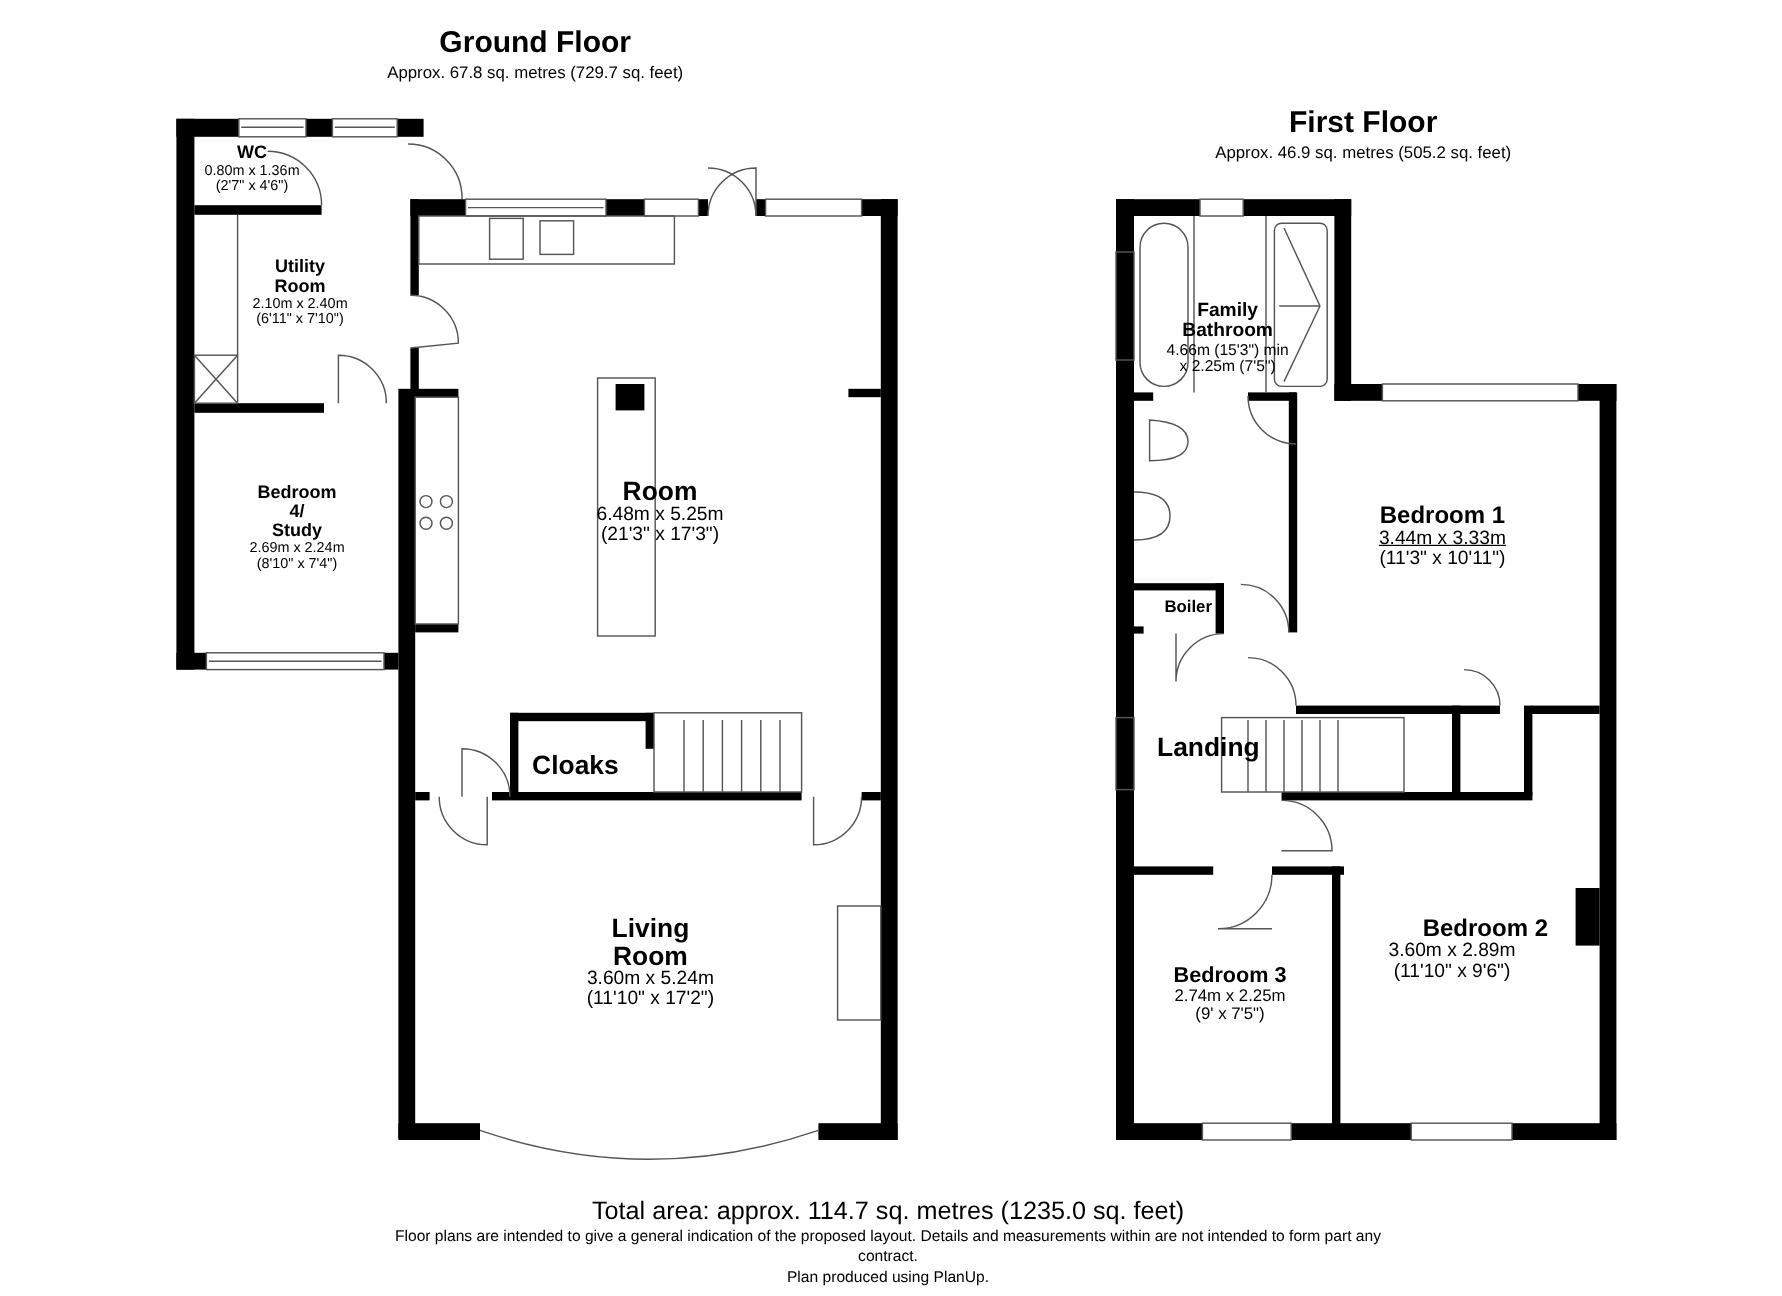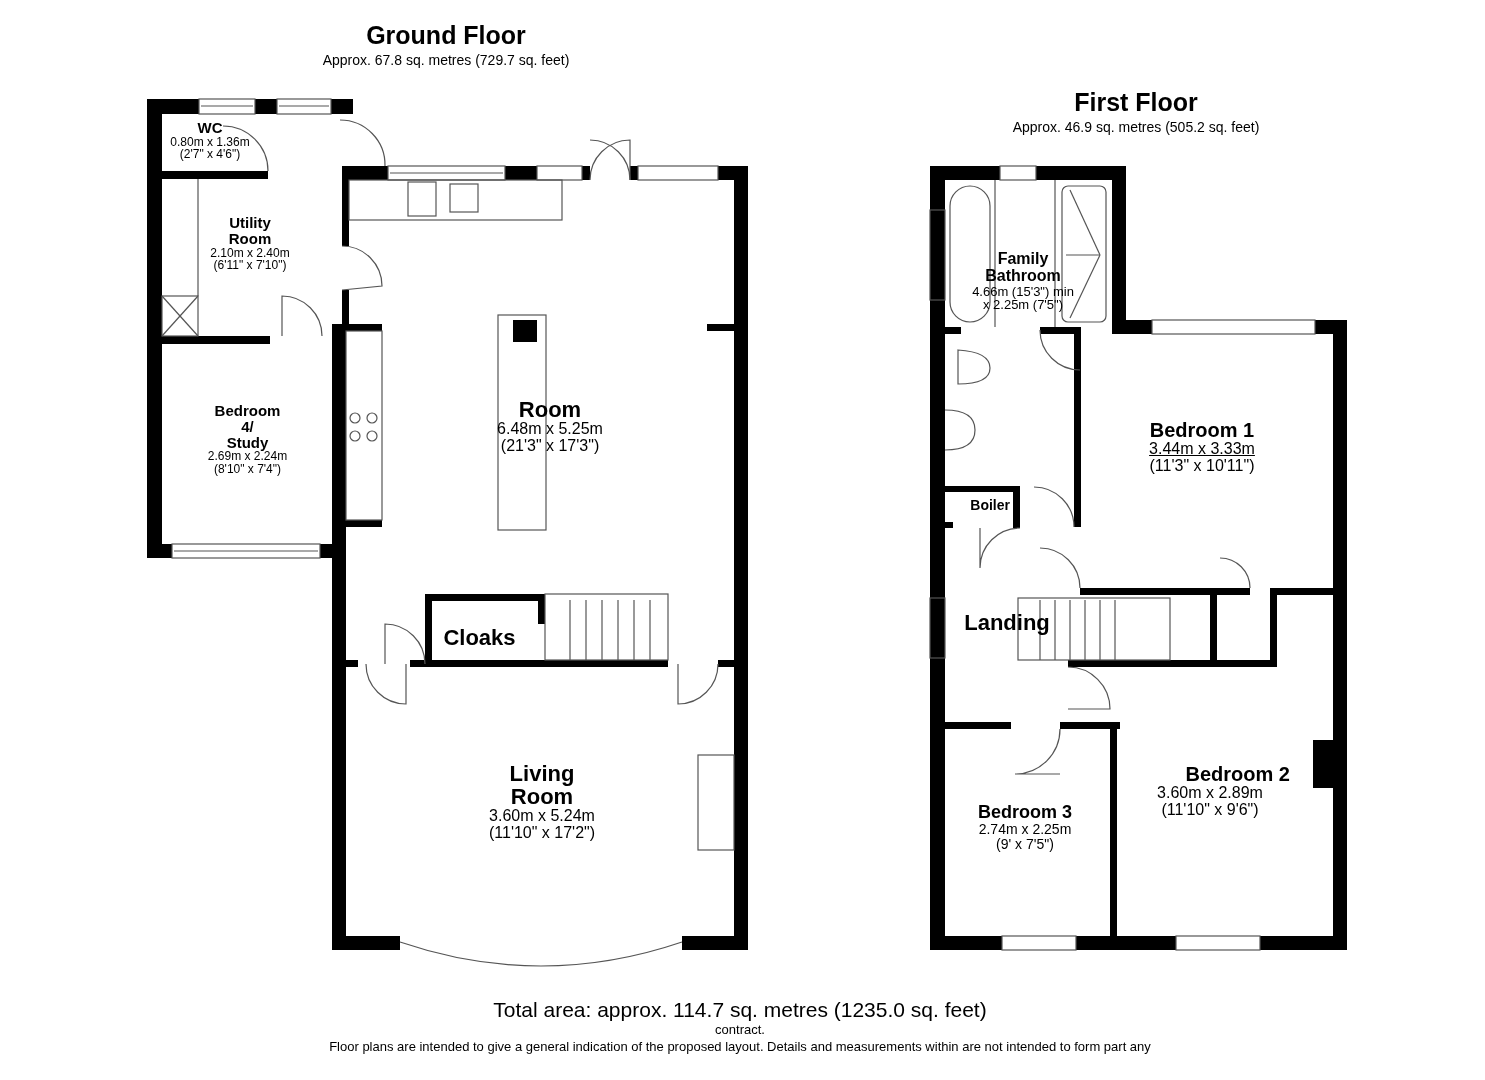--- a/index.html
+++ b/index.html
@@ -220,15 +220,16 @@
 </div>
 
 <div class="t" style="left:955px;top:803px;width:140px;">
   <div class="rn" style="font-size:18px;">Bedroom 3</div>
   <div style="font-size:14px;">2.74m x 2.25m</div>
   <div style="font-size:14px;">(9' x 7'5")</div>
 </div>
 
 <div class="t foot1" style="left:340px;top:987px;width:800px;">Total area: approx. 114.7 sq. metres (1235.0 sq. feet)</div>
 <div class="t foot2" style="left:240px;top:1022px;width:1000px;">
+  <div>Floor plans are intended to give a general indication of the proposed layout. Details and measurements within are not intended to form part any</div>
   <div>contract.</div>
-  <div>Floor plans are intended to give a general indication of the proposed layout. Details and measurements within are not intended to form part any</div>
+  <div>Plan produced using PlanUp.</div>
 </div>
 
 </body></html>

